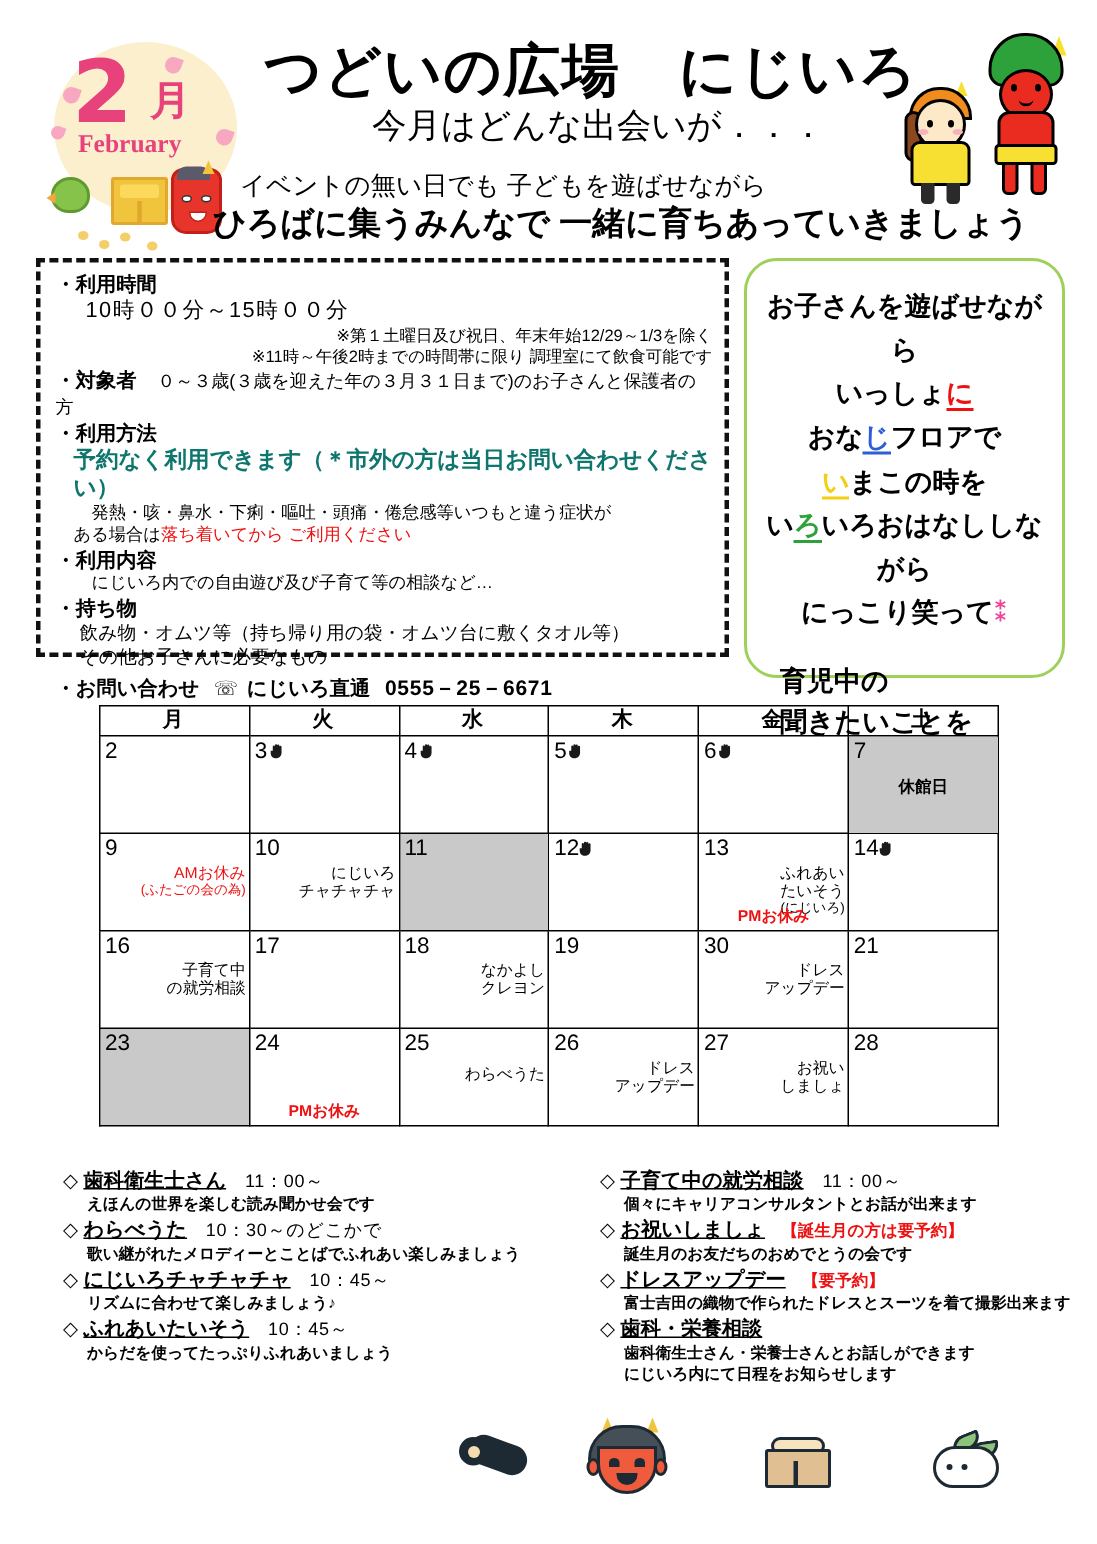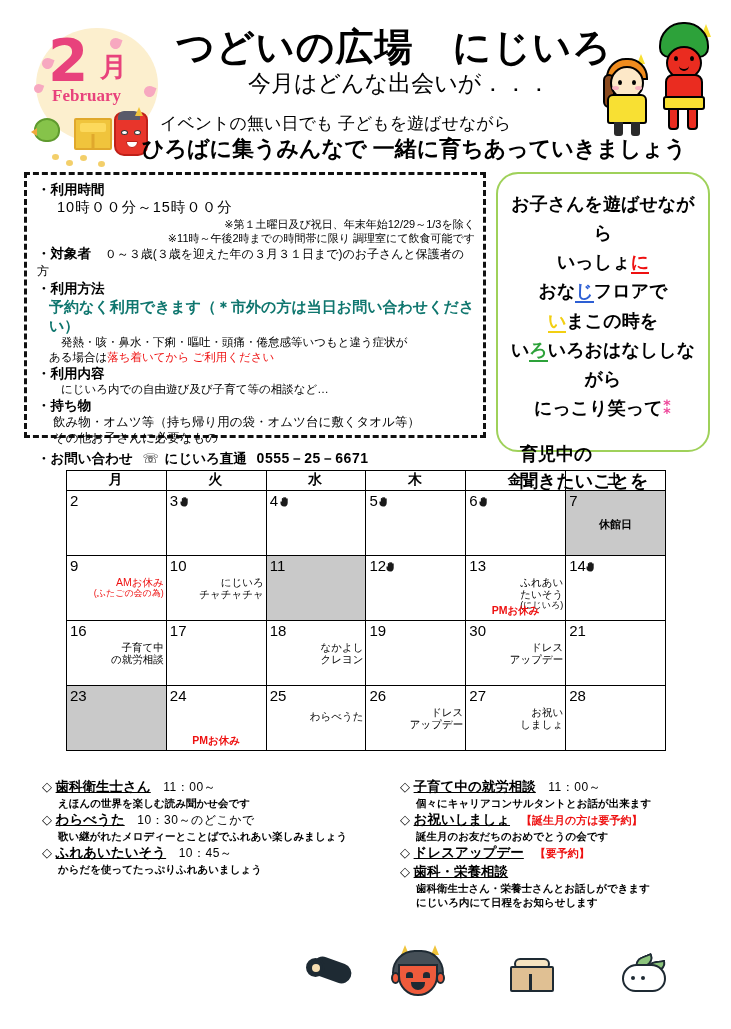--- a/index.html
+++ b/index.html
@@ -668,35 +668,40 @@
   <div class="legend-col lc-left" id="legend-left">
       <div class="lg-item">
         <div class="lg-head"><span class="lg-dia">◇ </span><span class="lg-title">歯科衛生士さん</span><span class="lg-time">　11：00～</span></div>
         <div class="lg-desc">えほんの世界を楽しむ読み聞かせ会です</div>
       </div>
       <div class="lg-item">
         <div class="lg-head"><span class="lg-dia">◇ </span><span class="lg-title">わらべうた</span><span class="lg-time">　10：30～のどこかで</span></div>
         <div class="lg-desc">歌い継がれたメロディーとことばでふれあい楽しみましょう</div>
       </div>
       <div class="lg-item">
+        <div class="lg-head"><span class="lg-dia">◇ </span><span class="lg-title">にじいろチャチャチャ</span><span class="lg-time">　10：45～</span></div>
+        <div class="lg-desc">リズムに合わせて楽しみましょう♪</div>
+      </div>
+      <div class="lg-item">
         <div class="lg-head"><span class="lg-dia">◇ </span><span class="lg-title">ふれあいたいそう</span><span class="lg-time">　10：45～</span></div>
         <div class="lg-desc">からだを使ってたっぷりふれあいましょう</div>
       </div>
     </div>
   <div class="legend-col lc-right" id="legend-right">
       <div class="lg-item">
         <div class="lg-head"><span class="lg-dia">◇ </span><span class="lg-title">子育て中の就労相談</span><span class="lg-time">　11：00～</span></div>
         <div class="lg-desc">個々にキャリアコンサルタントとお話が出来ます</div>
       </div>
       <div class="lg-item">
         <div class="lg-head"><span class="lg-dia">◇ </span><span class="lg-title">お祝いしましょ</span><span class="lg-red">　【誕生月の方は要予約】</span></div>
         <div class="lg-desc">誕生月のお友だちのおめでとうの会です</div>
       </div>
       <div class="lg-item">
         <div class="lg-head"><span class="lg-dia">◇ </span><span class="lg-title">ドレスアップデー</span><span class="lg-red">　【要予約】</span></div>
+        <div class="lg-desc">富士吉田の織物で作られたドレスとスーツを着て撮影出来ます</div>
       </div>
       <div class="lg-item">
         <div class="lg-head"><span class="lg-dia">◇ </span><span class="lg-title">歯科・栄養相談</span></div>
         <div class="lg-desc">歯科衛生士さん・栄養士さんとお話しができます</div>
         <div class="lg-desc">にじいろ内にて日程をお知らせします</div>
       </div>
     </div>
 </div>
 
 <div class="bottom-icons">

